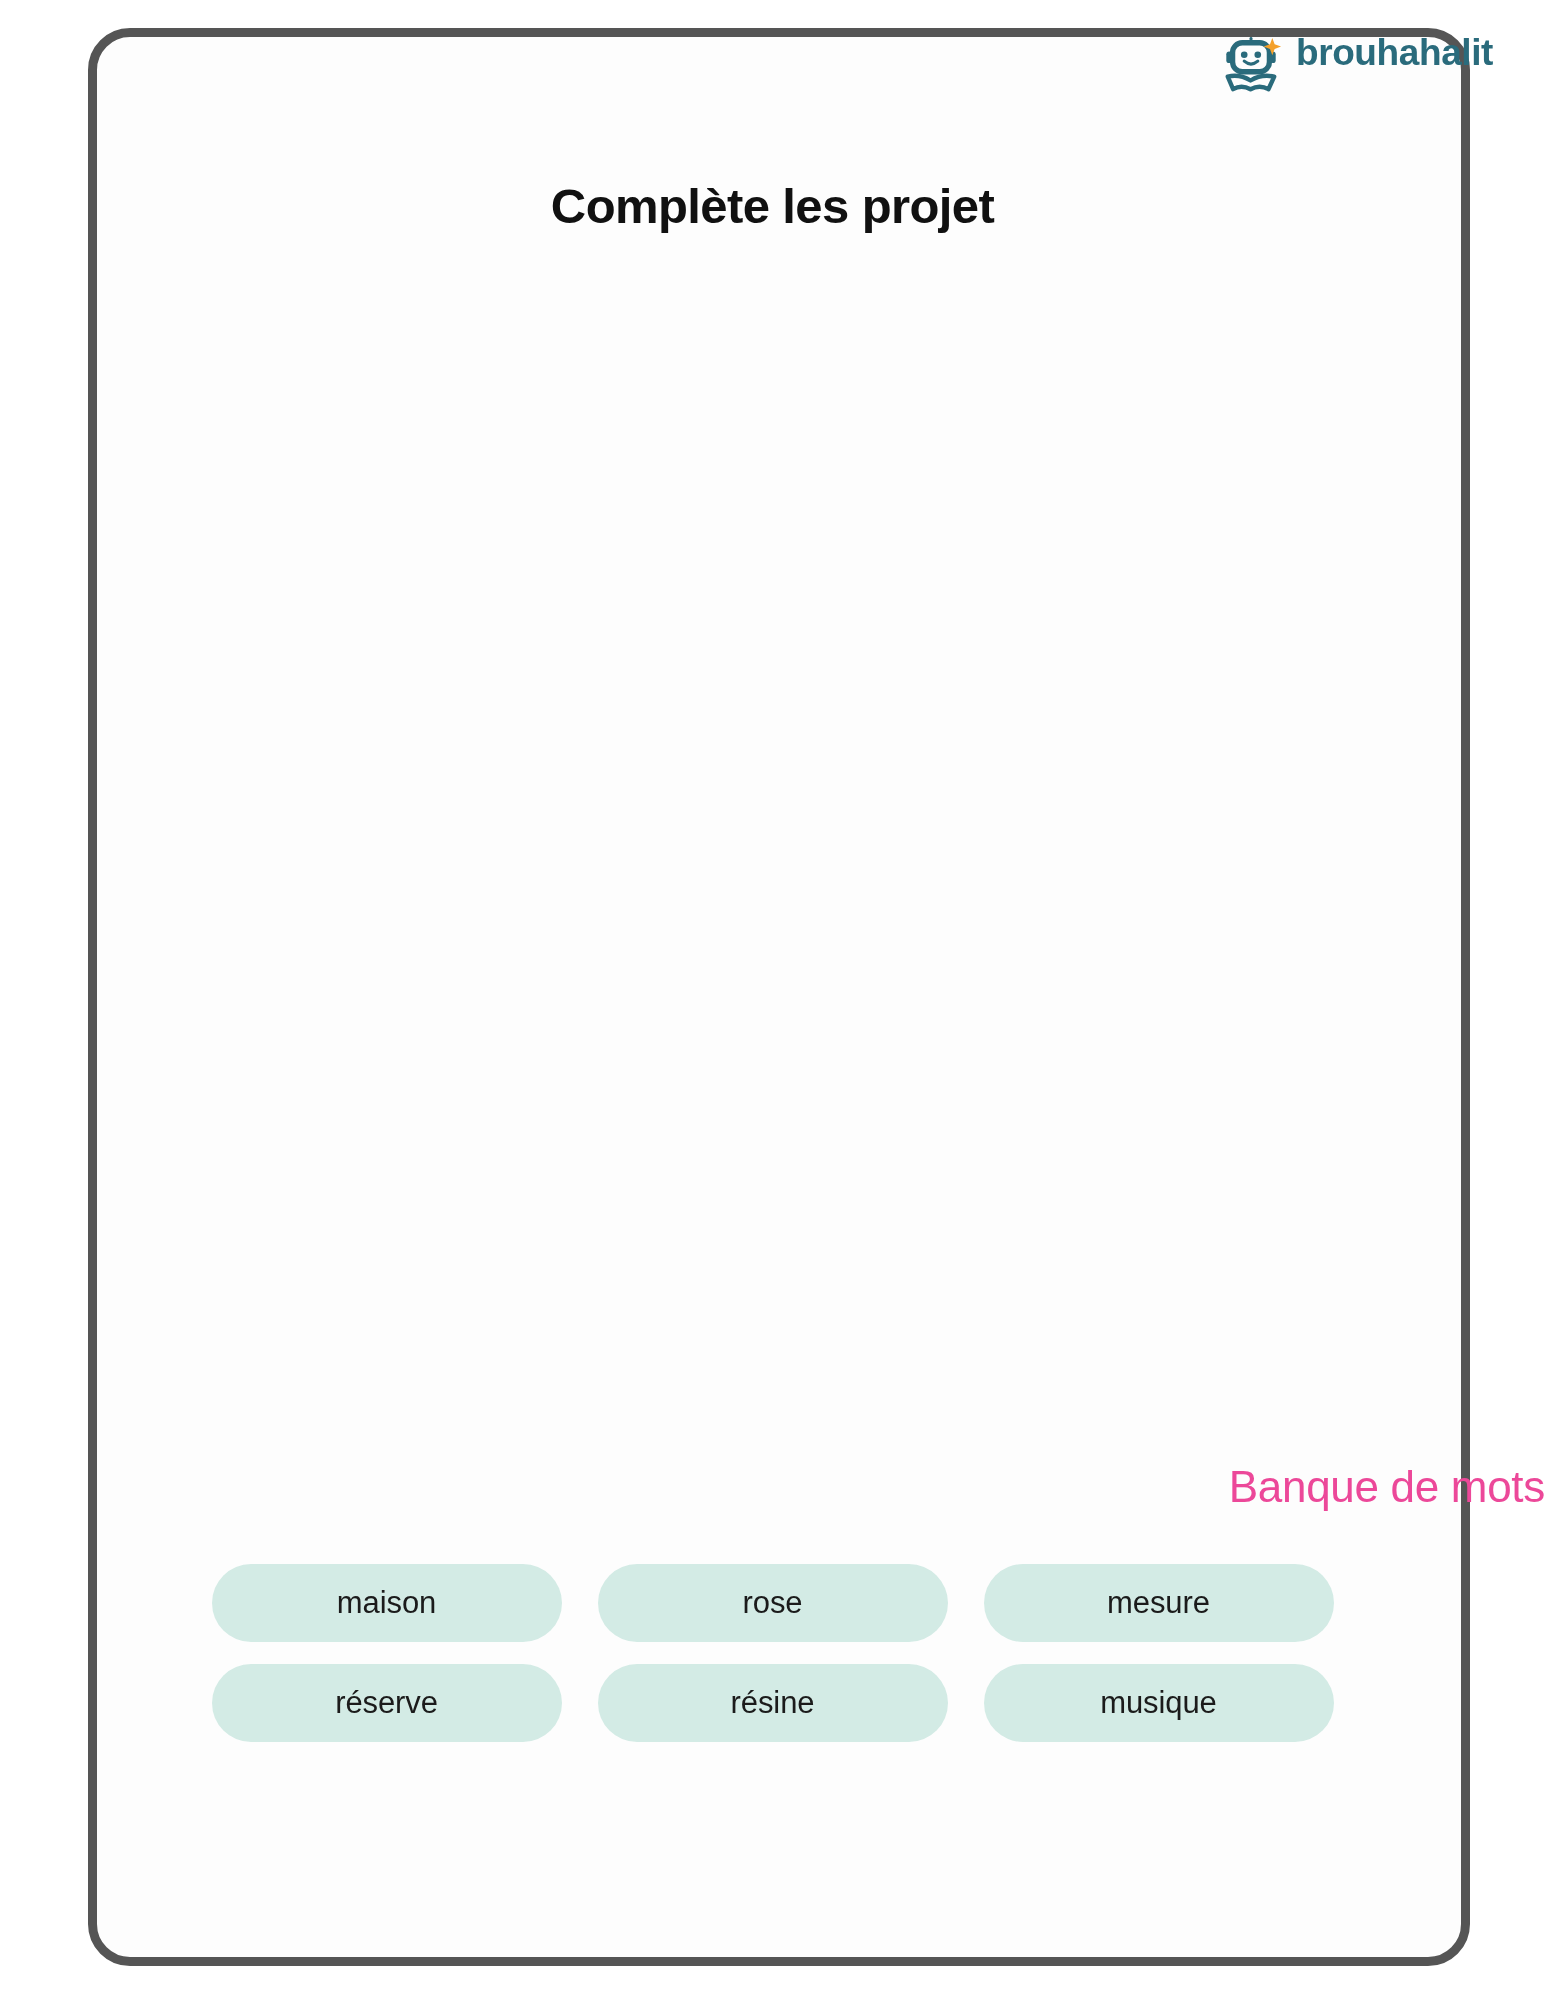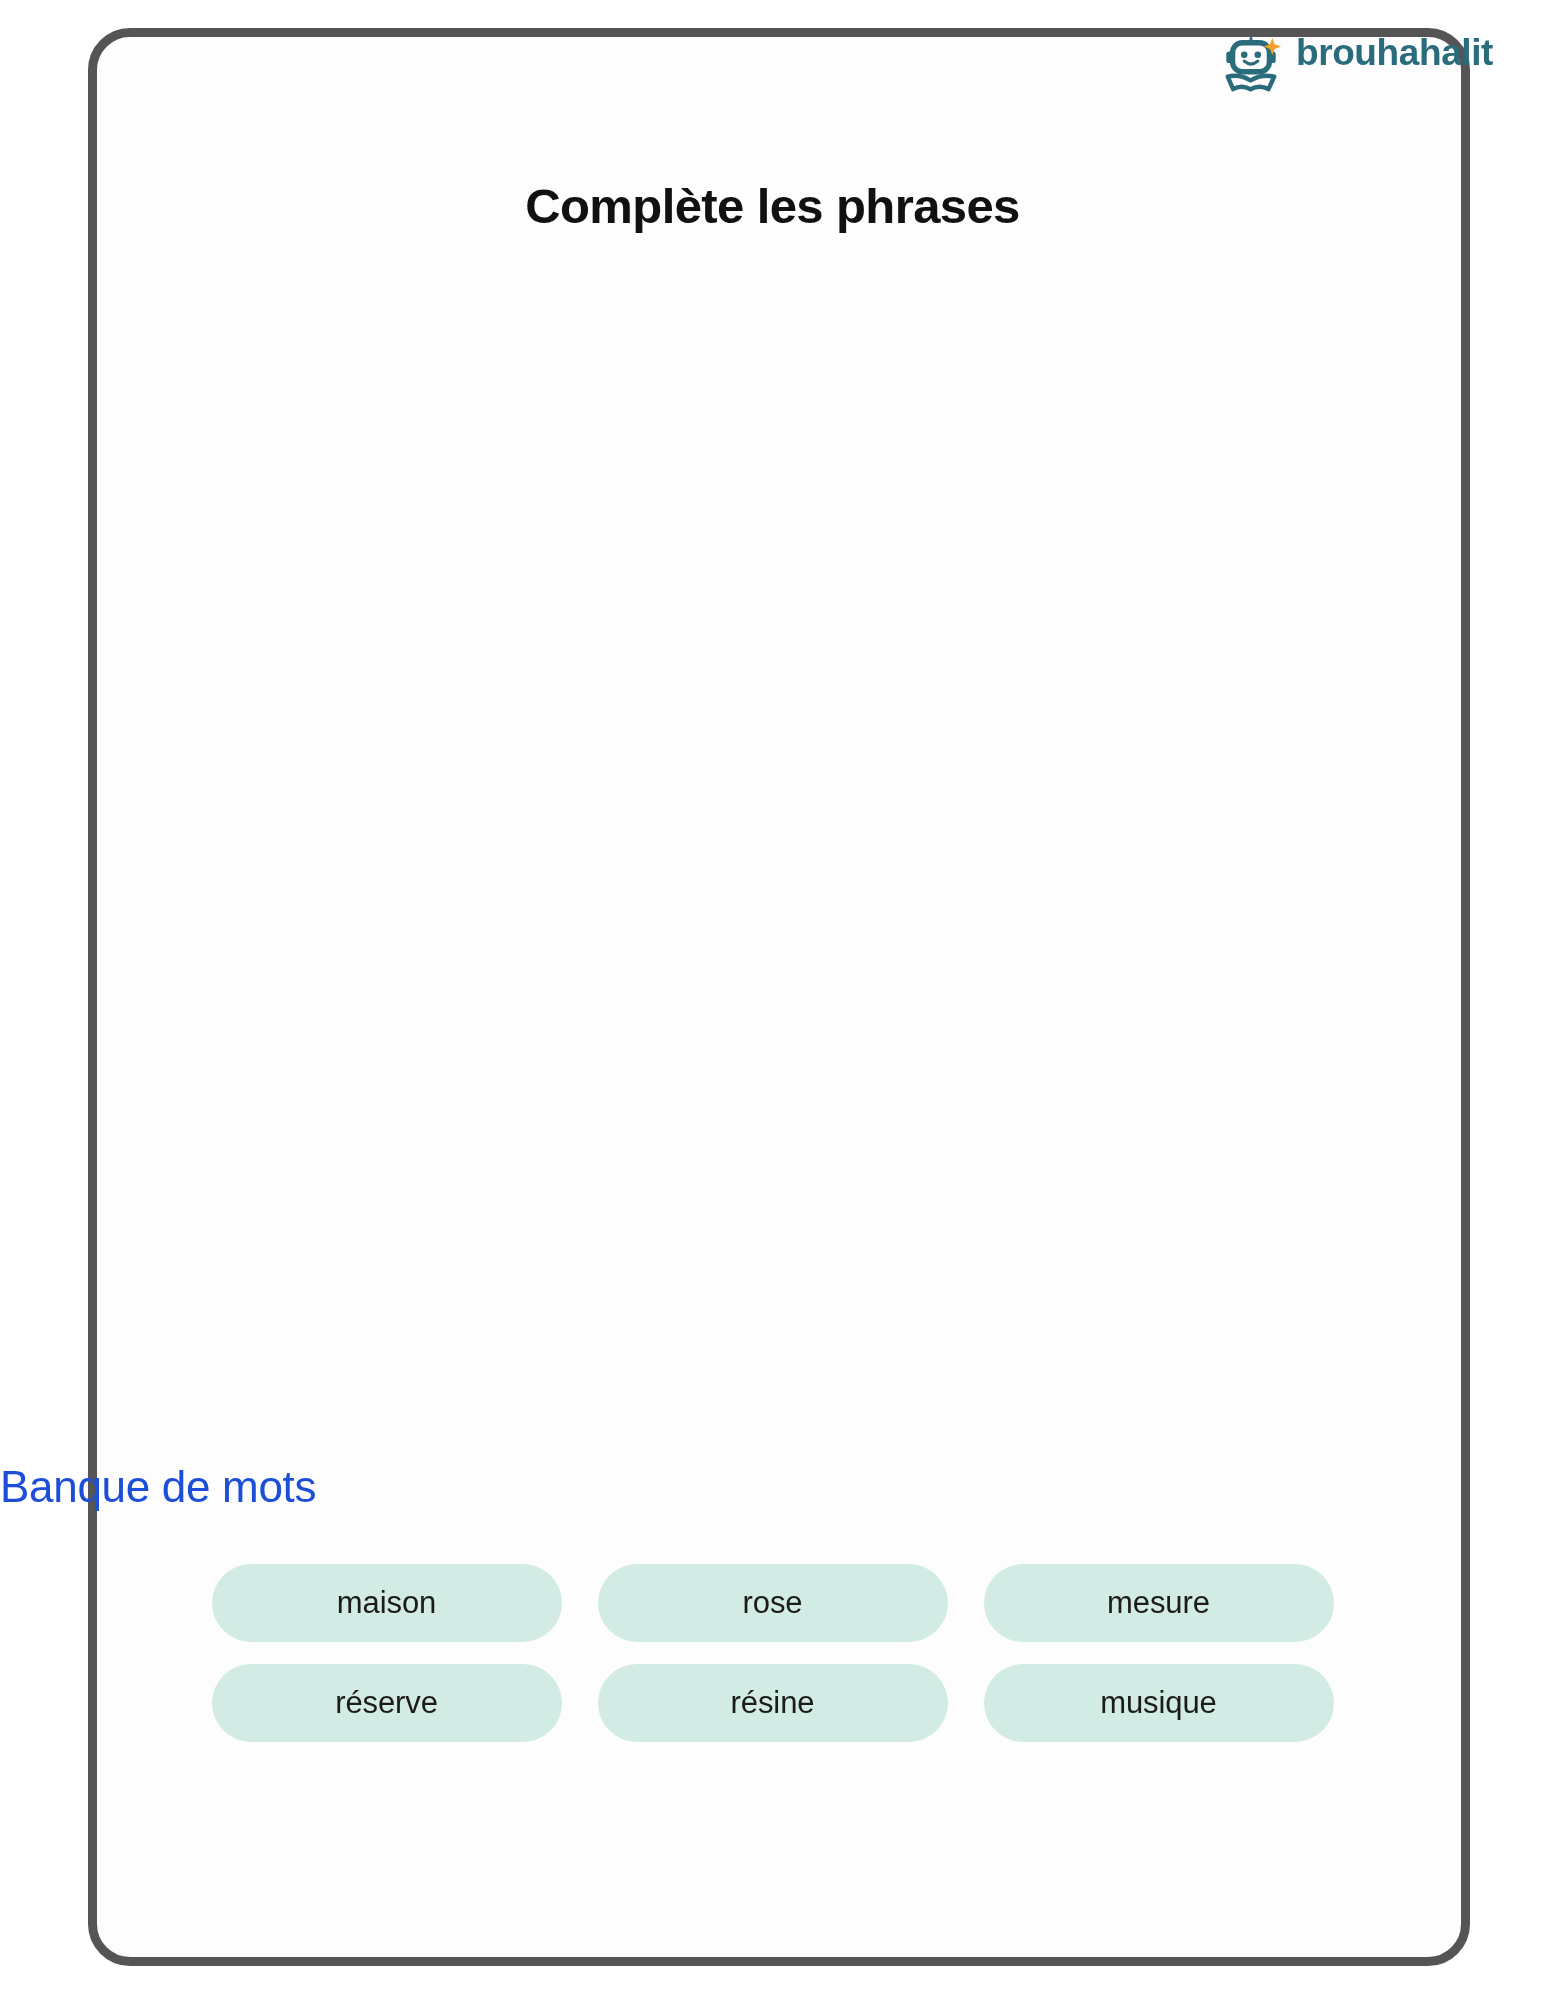--- a/index.html
+++ b/index.html
@@ -83,23 +83,23 @@
   .sentence:last-child { margin-bottom: 0; }
 
   
   .bank {
     position: absolute;
     left: 0;
     right: 0;
     top: 1462px;
   }
   .bank-title {
-    text-align: left;
+    text-align: right;
     font-size: 44px;
-    color: #1d4ed8;
+    color: #ec4899;
     letter-spacing: -0.3px;
     margin-bottom: 52px;
   }
   .bank-grid {
     display: grid;
     grid-template-columns: repeat(3, 350px);
     justify-content: center;
     column-gap: 36px;
     row-gap: 22px;
     padding: 0 88px;
@@ -140,21 +140,21 @@
         <path d="M25 28 Q32 34 39 28" fill="none" stroke="#2a6b7c" stroke-width="3.2" stroke-linecap="round"></path>
 
         <path d="M8 44 Q20 41 31.5 48 Q43 41 56 44 L50 57 Q41 52 31.5 57 Q22 52 13.5 57 Z" fill="none" stroke="#2a6b7c" stroke-width="4.5" stroke-linejoin="round"></path>
 
         <path d="M54 4 L56.4 10.6 L63 13 L56.4 15.4 L54 22 L51.6 15.4 L45 13 L51.6 10.6 Z" fill="#f4a02a"></path>
       </svg>
     </span>
     <span class="logo-text">brouhahalit</span>
   </div>
 
-  <div class="title">Complète les phrases</div>
+  <div class="title">Complète les projet</div>
 
 
   <div class="bank">
     <div class="bank-title">Banque de mots</div>
     <div class="bank-grid">
       <div class="pill">maison</div>
       <div class="pill">rose</div>
       <div class="pill">mesure</div>
       <div class="pill">réserve</div>
       <div class="pill">résine</div>

